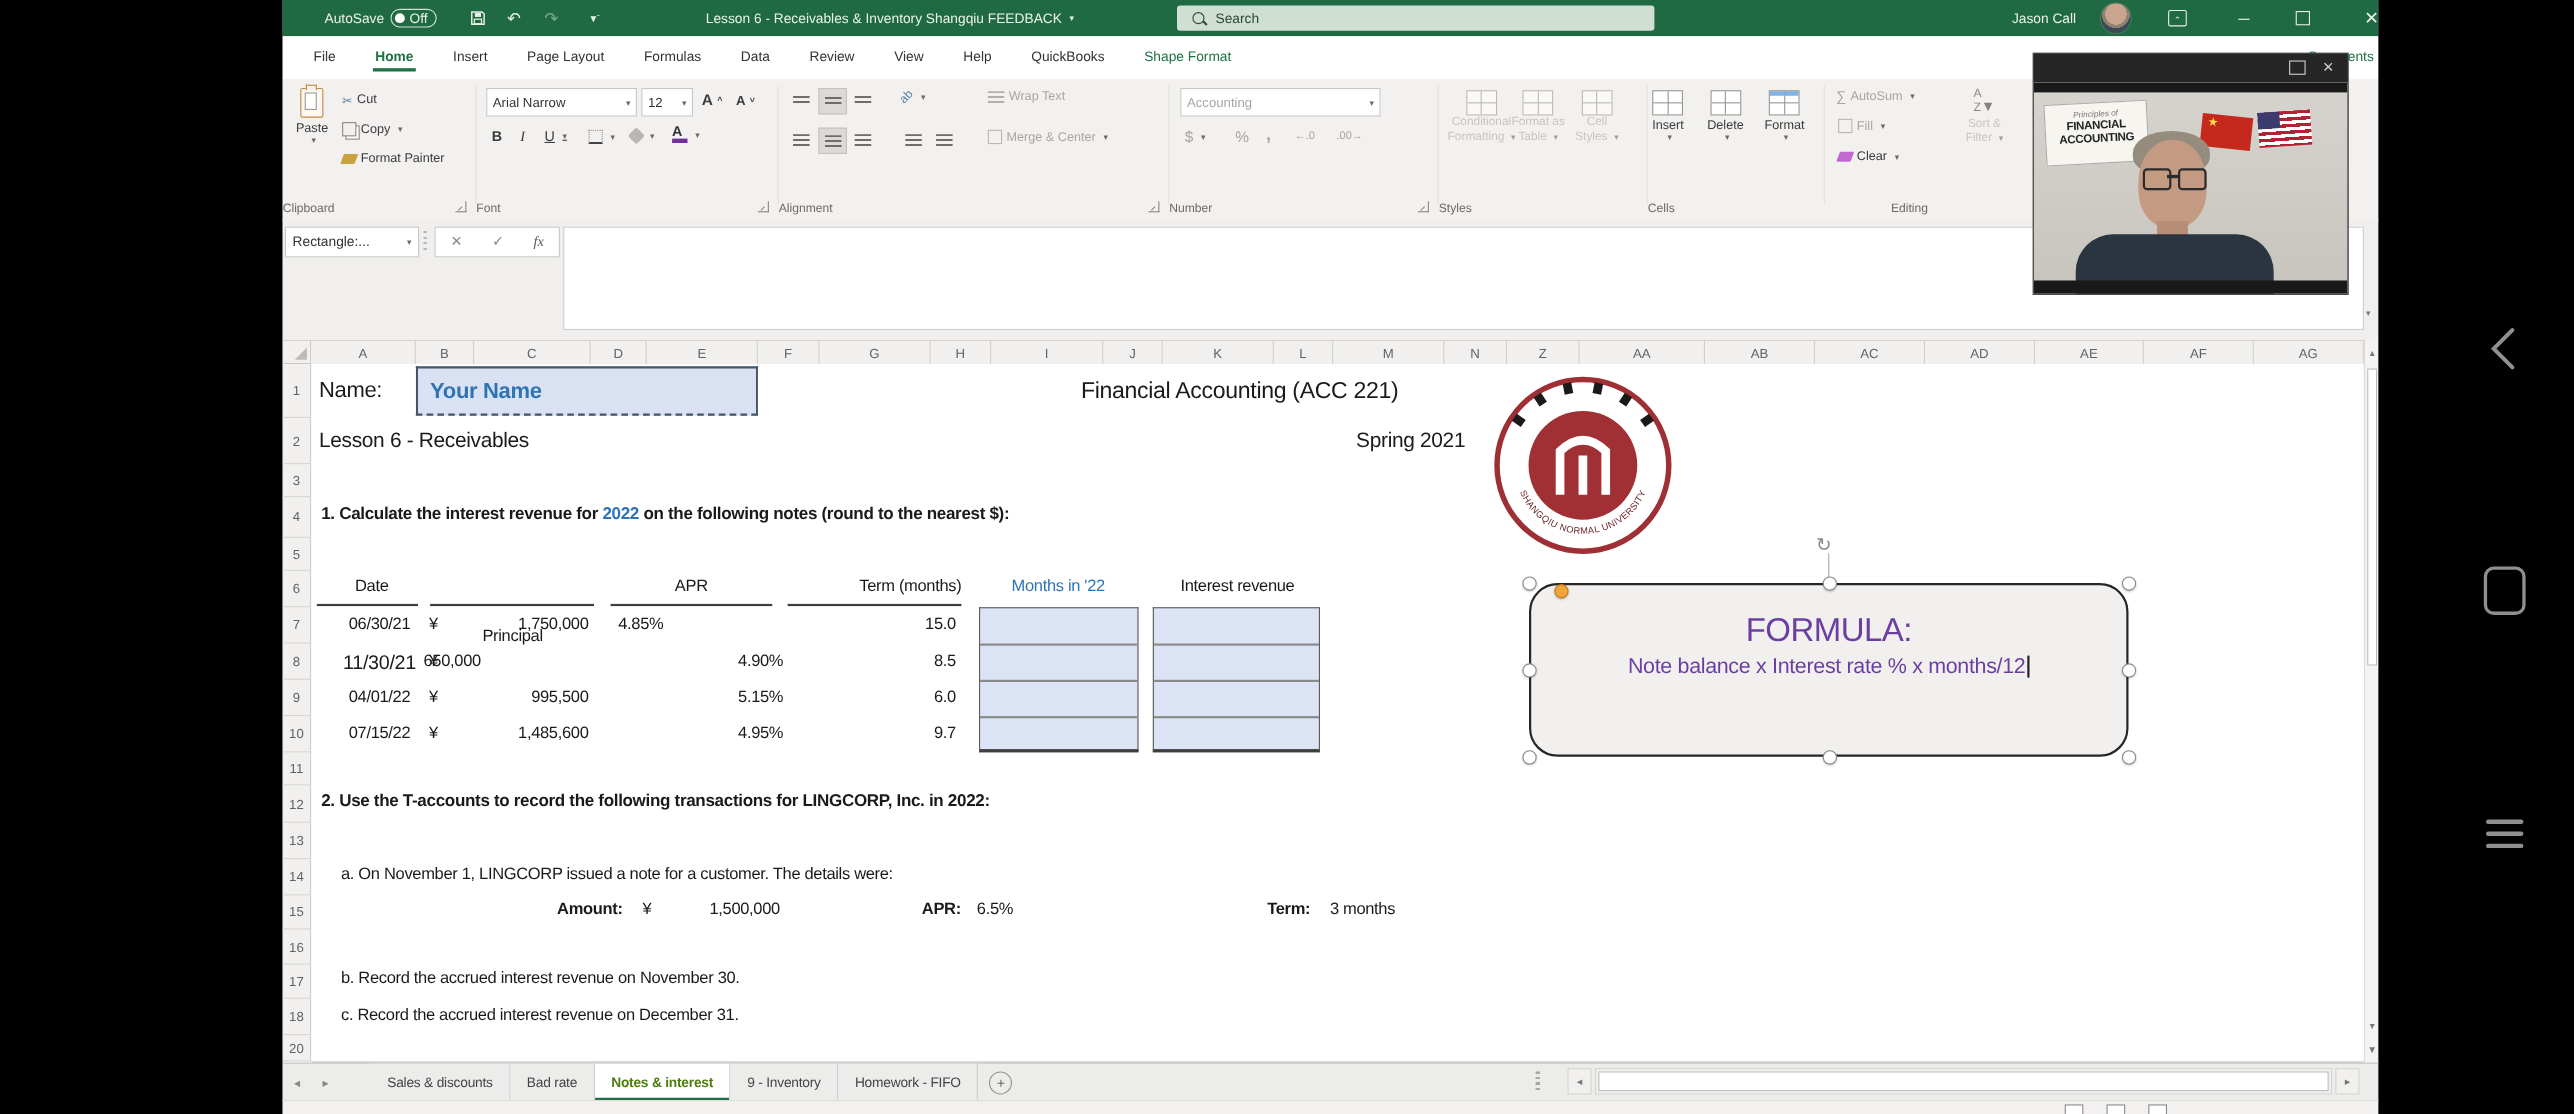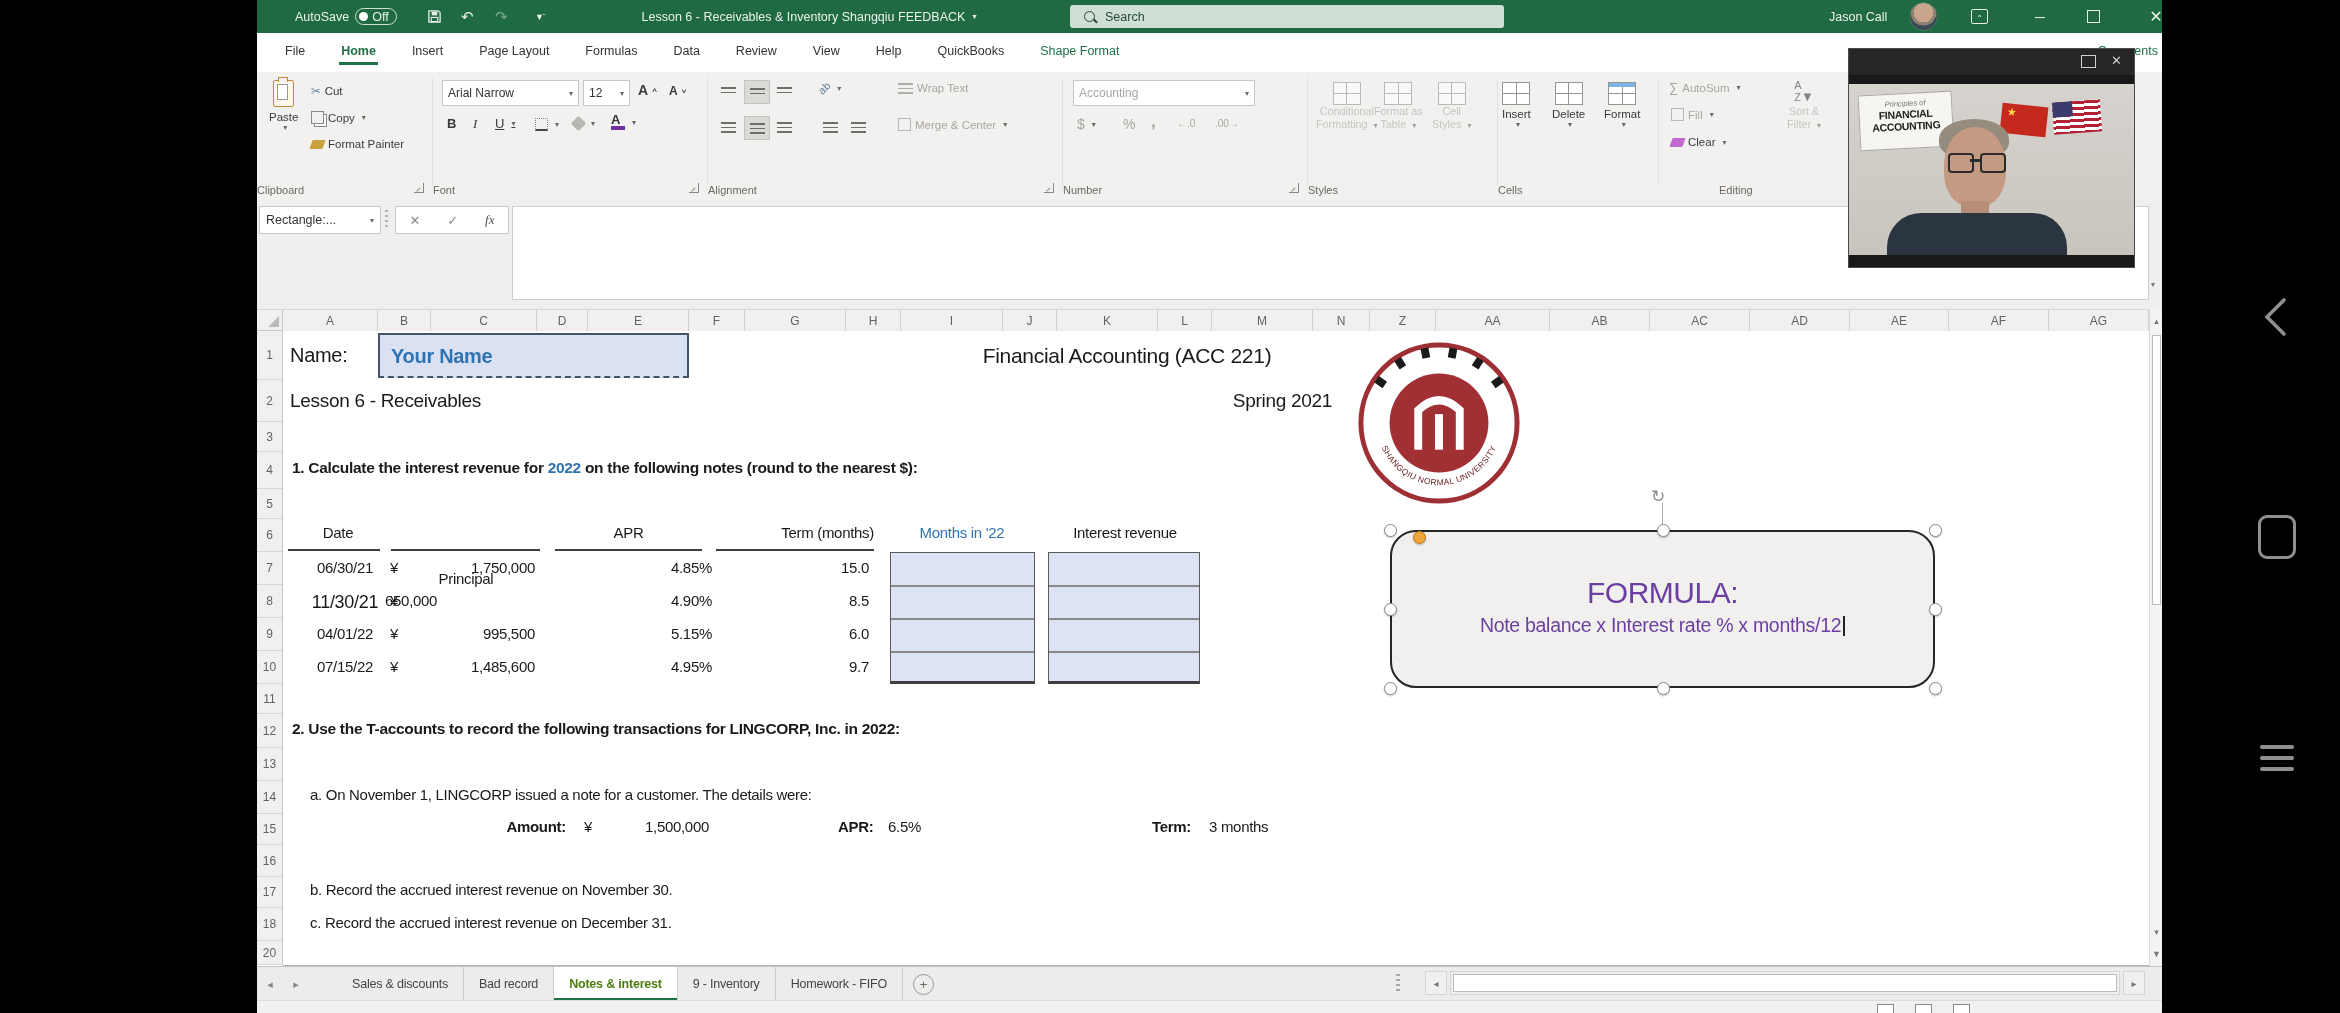--- a/index.html
+++ b/index.html
@@ -499,21 +499,21 @@
       </div>
       <div class="inputcell" style="left:791px;top:552px;width:152px;height:132px;">
         <div class="divline" style="top:32px;"></div>
           <div class="divline" style="top:65px;"></div>
           <div class="divline" style="top:98px;"></div>
       </div>
       <div id="notes-rows">
           <div class="cellText" style="left: 40px; top: 559px; font-size: 15px; width: 96px; text-align: center;">06/30/21</div>
           <div class="cellText" style="left: 133px; top: 559px; font-size: 15px;">¥</div>
           <div class="cellText" style="left: 128px; top: 559px; font-size: 15px; width: 150px; text-align: right;">1,750,000</div>
-          <div class="cellText" style="left: 305px; top: 559px; font-size: 15px; width: 150px; text-align: right;">4.85%</div>
+          <div class="cellText" style="left: 305px; top: 559px; font-size: 15px; width: 150px; text-align: left;">4.85%</div>
           <div class="cellText" style="left: 462px; top: 559px; font-size: 15px; width: 150px; text-align: right;">15.0</div>
           <div class="cellText" style="left: 40px; top: 592px; font-size: 18px; width: 96px; text-align: center;">11/30/21</div>
           <div class="cellText" style="left: 133px; top: 592px; font-size: 15px;">¥</div>
           <div class="cellText" style="left: 128px; top: 592px; font-size: 15px; width: 150px; text-align: left;">650,000</div>
           <div class="cellText" style="left: 305px; top: 592px; font-size: 15px; width: 150px; text-align: right;">4.90%</div>
           <div class="cellText" style="left: 462px; top: 592px; font-size: 15px; width: 150px; text-align: right;">8.5</div>
           <div class="cellText" style="left: 40px; top: 625px; font-size: 15px; width: 96px; text-align: center;">04/01/22</div>
           <div class="cellText" style="left: 133px; top: 625px; font-size: 15px;">¥</div>
           <div class="cellText" style="left: 128px; top: 625px; font-size: 15px; width: 150px; text-align: right;">995,500</div>
           <div class="cellText" style="left: 305px; top: 625px; font-size: 15px; width: 150px; text-align: right;">5.15%</div>
@@ -557,21 +557,21 @@
             <path id="arcB" d="M22,85 A63,63 0 0 0 148,85"></path>
           </defs>
         <text font-size="8.5" fill="#6b2326" letter-spacing="0.4" font-family="Liberation Sans,sans-serif">
           <textPath href="#arcB" startOffset="50%" text-anchor="middle">SHANGQIU NORMAL UNIVERSITY</textPath>
         </text>
       </svg>
 
       <div id="rot-line"></div>
       <div id="rot-handle">↻</div>
       <div id="fshape">
-        <div style="margin-top:44px;font-size:30px;color:#6b3fa2;letter-spacing:-0.5px;">FORMULA:</div>
+        <div style="margin-top:25px;font-size:30px;color:#6b3fa2;letter-spacing:-0.5px;">FORMULA:</div>
         <div style="margin-top:4px;font-size:19.5px;color:#6b3fa2;letter-spacing:-0.3px;"><span>Note balance x Interest rate % x months/12</span><span class="caret"></span></div>
       </div>
       <div class="hdl" style="left:1127px;top:524px;"></div>
       <div class="hdl" style="left:1400px;top:524px;"></div>
       <div class="hdl" style="left:1672px;top:524px;"></div>
       <div class="hdl" style="left:1127px;top:603px;"></div>
       <div class="hdl" style="left:1672px;top:603px;"></div>
       <div class="hdl" style="left:1127px;top:682px;"></div>
       <div class="hdl" style="left:1400px;top:682px;"></div>
       <div class="hdl" style="left:1672px;top:682px;"></div>
@@ -584,21 +584,21 @@
       <div class="vsb-arrow" style="bottom:24px;">▾</div>
       <div class="vsb-arrow" style="bottom:2px;">▼</div>
     </div>
 
     <div id="tabstrip">
       <div class="tabnav">◂</div>
       <div class="tabnav">▸</div>
       <div style="width:28px;"></div>
       <div id="tab-list" style="display:flex;">
           <div class="sheet-tab">Sales &amp; discounts</div>
-          <div class="sheet-tab">Bad record</div>
+          <div class="sheet-tab">Bad rate</div>
           <div class="sheet-tab active">Notes &amp; interest</div>
           <div class="sheet-tab">9 - Inventory</div>
           <div class="sheet-tab">Homework - FIFO</div>
         </div>
       <div class="addsheet">+</div>
     </div>
     <div id="split-dots"></div>
     <div class="hsb-arrow" style="left:1168px;">◂</div>
     <div id="hsb-track">
         <div id="hsb-thumb"></div>

